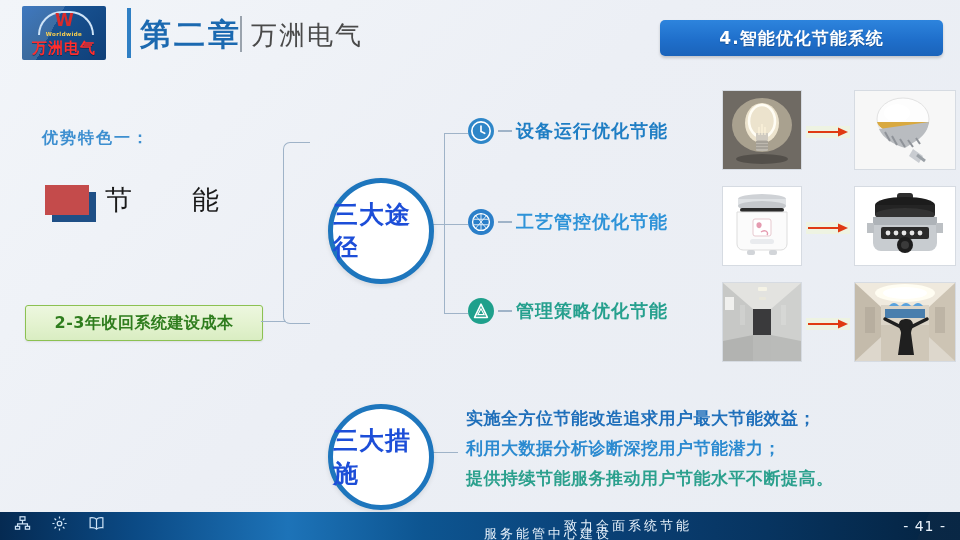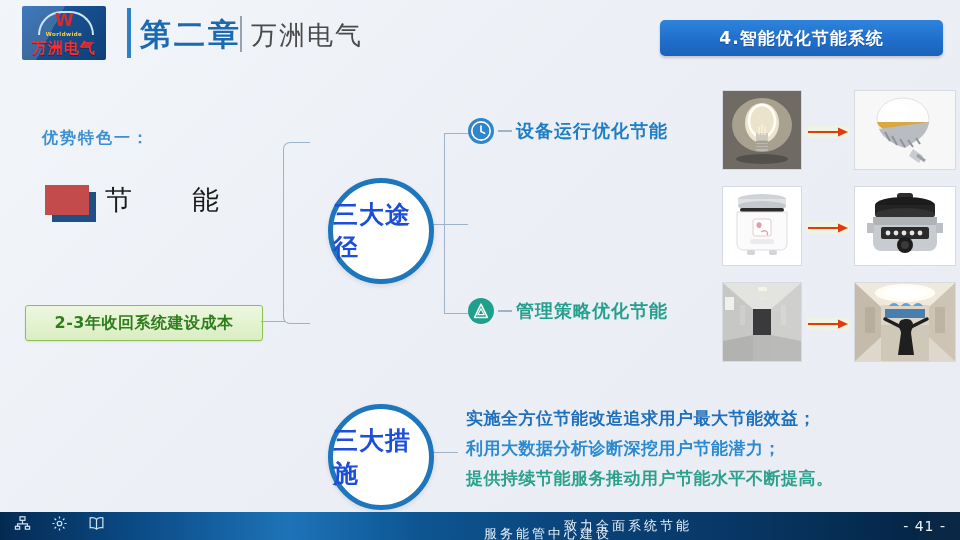--- a/index.html
+++ b/index.html
@@ -170,20 +170,30 @@
     <div class="p-icon" style="background:#2e86c8">
       <svg width="22" height="22" viewBox="0 0 24 24">
           <circle cx="12" cy="12" r="10" fill="none" stroke="#fff" stroke-width="1.8"></circle>
           <path d="M12 6.5v6l4 2" fill="none" stroke="#fff" stroke-width="1.8" stroke-linecap="round"></path>
         </svg>
     </div>
     <div class="p-dash"></div>
     <div class="p-label" style="color:#1f7ec4">设备运行优化节能</div>
   </div>
 
+  <div class="p-item" id="p2">
+    <div class="p-icon" style="background:#2b7fc9">
+      <svg width="22" height="22" viewBox="0 0 24 24">
+          <circle cx="12" cy="12" r="9.2" fill="none" stroke="#fff" stroke-width="1.5"></circle>
+          <path d="M4 9h16M4 15h16M12 3v18M6 5l12 14M18 5L6 19" stroke="#fff" stroke-width="1" opacity=".9"></path>
+        </svg>
+    </div>
+    <div class="p-dash"></div>
+    <div class="p-label" style="color:#2e93d8">工艺管控优化节能</div>
+  </div>
 
   <div class="p-item" id="p3">
     <div class="p-icon" style="background:#1fa08c">
       <svg width="22" height="22" viewBox="0 0 24 24">
           <path d="M12 4.5 19 19H5z" fill="none" stroke="#fff" stroke-width="1.7" stroke-linejoin="round"></path>
           <path d="M12 9.5 15.5 16h-7z" fill="none" stroke="#fff" stroke-width="1.2"></path>
         </svg>
     </div>
     <div class="p-dash"></div>
     <div class="p-label" style="color:#26a08e">管理策略优化节能</div>

